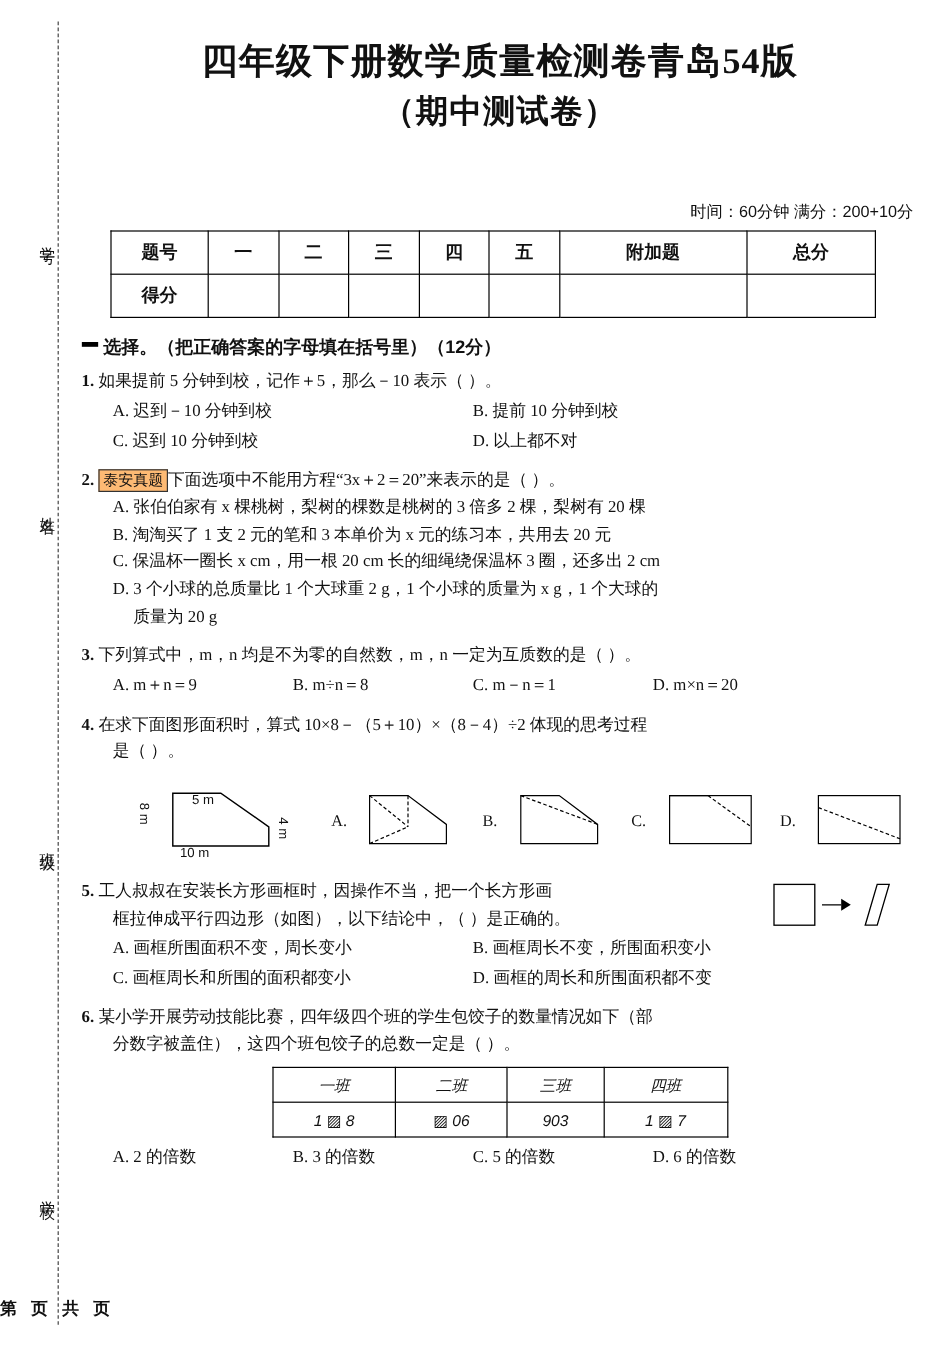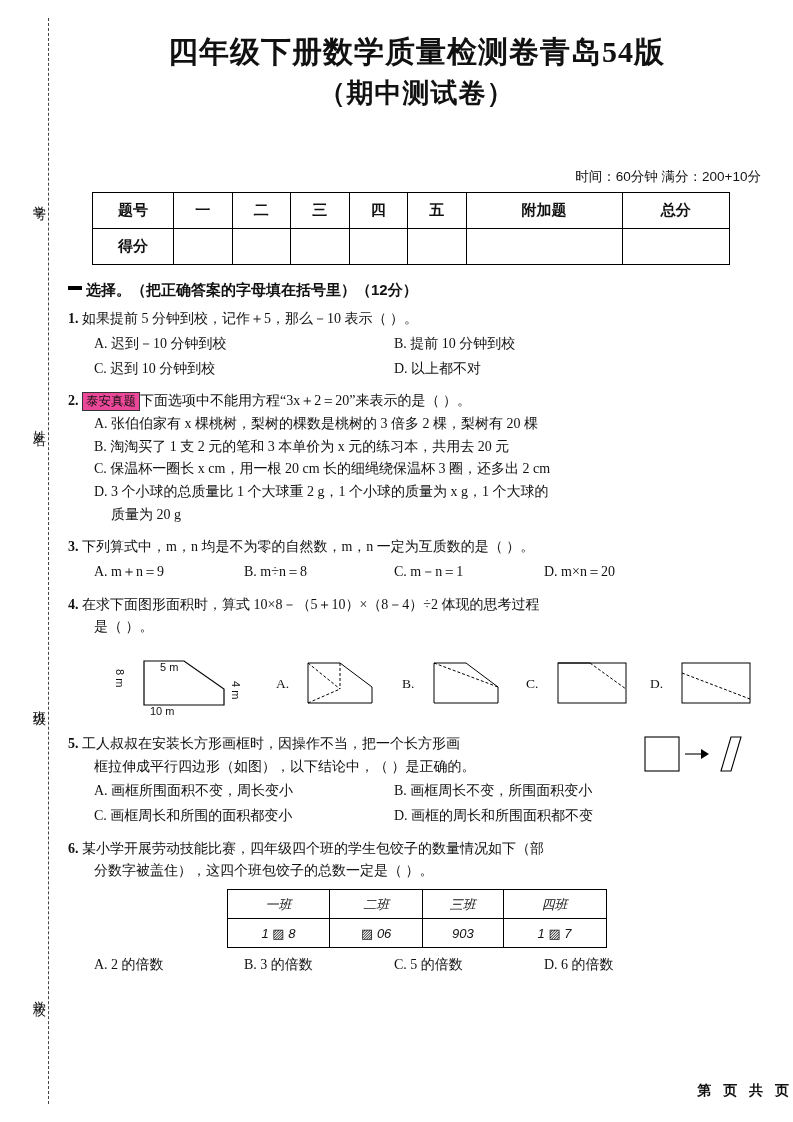--- a/index.html
+++ b/index.html
@@ -91,21 +91,21 @@
   .q .num{font-weight:bold;}
   .opts{margin-left:26px;}
   .opt-row{display:flex;margin-top:2px;}
   .opt-row>span{display:block;}
   .opt-2col .o1{width:300px;}
   .opt-4col .o{width:150px;}
   .sub{margin-left:26px;}
   .tag{
     display:inline-block;
     border:1px solid #333;
-    background:#ec4899;
+    background:#fdba74;
     padding:0 3px;
     font-size:12.5px;
     line-height:1.3;
     font-family:"Liberation Sans","DejaVu Sans",sans-serif;
   }
 
   
   .fig4{
     position:relative;height:78px;margin:6px 0 0 34px;
   }
@@ -119,21 +119,21 @@
   .t6{
     border-collapse:collapse;
     margin:6px auto 0 auto;
     font-size:13px;
     font-family:"Liberation Sans","DejaVu Sans",sans-serif;
     width:380px;
   }
   .t6 td{border:1px solid #000;height:26px;text-align:center;font-style:italic;}
   .footer{
     position:absolute;left:0;right:0;bottom:22px;
-    text-align:right;
+    text-align:left;
     font-size:14px;
     font-weight:bold;
     font-family:"Liberation Sans","DejaVu Sans",sans-serif;
     letter-spacing:4px;
   }
 </style>
 </head>
 <body>
 
 <div class="page">

